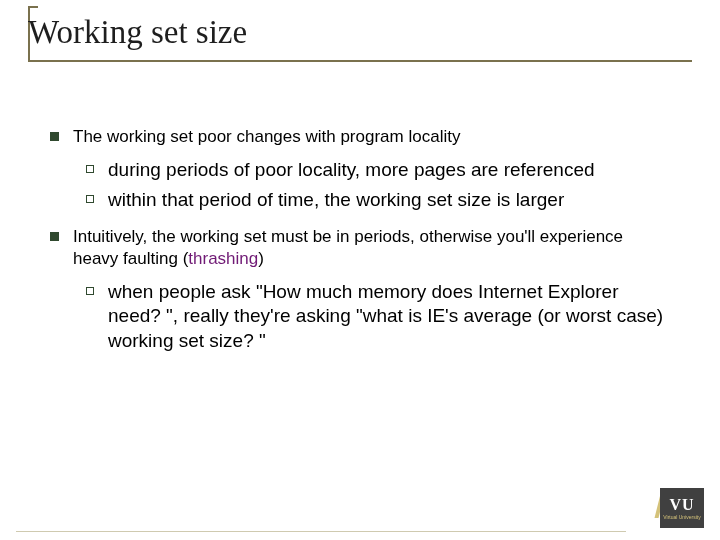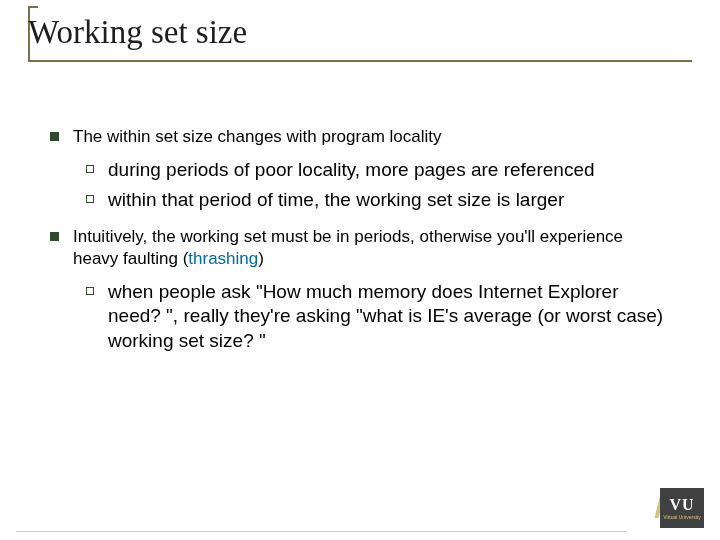--- a/index.html
+++ b/index.html
@@ -12,21 +12,21 @@
   .hr { position: absolute; left: 28px; top: 60px; width: 664px; height: 2px; background: #7a714d; }
   .content { position: absolute; left: 50px; top: 126px; width: 620px; font-family: Arial, Helvetica, sans-serif; font-size: 17px; line-height: 1.28; color: #000; }
   .b1 { margin-bottom: 14px; }
   .b1-row { display: flex; align-items: flex-start; }
   .b1-bullet { width: 9px; height: 9px; background: #30492f; margin-top: 6px; margin-right: 14px; flex-shrink: 0; }
   .b1-text { flex: 1; }
   .sub { margin-top: 10px; margin-left: 36px; }
   .b2 { display: flex; align-items: flex-start; margin-bottom: 6px; }
   .b2-bullet { width: 8px; height: 8px; border: 1.5px solid #30492f; margin-top: 7px; margin-right: 14px; flex-shrink: 0; }
   .b2-text { font-size: 19px; flex: 1; }
-  .thrash { color: #0369a1; }
+  .thrash { color: #701a75; }
   .logo { position: absolute; right: 16px; bottom: 12px; width: 70px; height: 42px; }
   .logo-box { position: absolute; right: 0; bottom: 0; width: 44px; height: 40px; background: #404040; display: flex; flex-direction: column; align-items: center; justify-content: center; }
   .logo-vu { color: #fff; font-family: "Times New Roman", serif; font-size: 16px; font-weight: bold; letter-spacing: 1px; line-height: 1; }
   .logo-sub { color: #d4c27a; font-size: 5px; font-family: Arial, sans-serif; margin-top: 1px; }
   .logo-accent { position: absolute; right: 42px; bottom: 10px; width: 12px; height: 28px; }
   .logo-accent::before { content: ""; position: absolute; right: 0; top: 0; width: 4px; height: 28px; background: #d4c27a; transform: skewX(-14deg); }
   .bottom-rule { position: absolute; left: 16px; bottom: 8px; width: 610px; height: 1px; background: #cfcab0; }
 </style>
 </head>
 <body>
@@ -37,21 +37,21 @@
   <div class="title-wrap">
     <div class="title">Working set size</div>
   </div>
   <div class="hr"></div>
 
   <div class="content">
 
     <div class="b1">
       <div class="b1-row">
         <div class="b1-bullet"></div>
-        <div class="b1-text">The within set size changes with program locality</div>
+        <div class="b1-text">The working set poor changes with program locality</div>
       </div>
       <div class="sub">
         <div class="b2">
           <div class="b2-bullet"></div>
           <div class="b2-text">during periods of poor locality, more pages are referenced</div>
         </div>
         <div class="b2">
           <div class="b2-bullet"></div>
           <div class="b2-text">within that period of time, the working set size is larger</div>
         </div>

